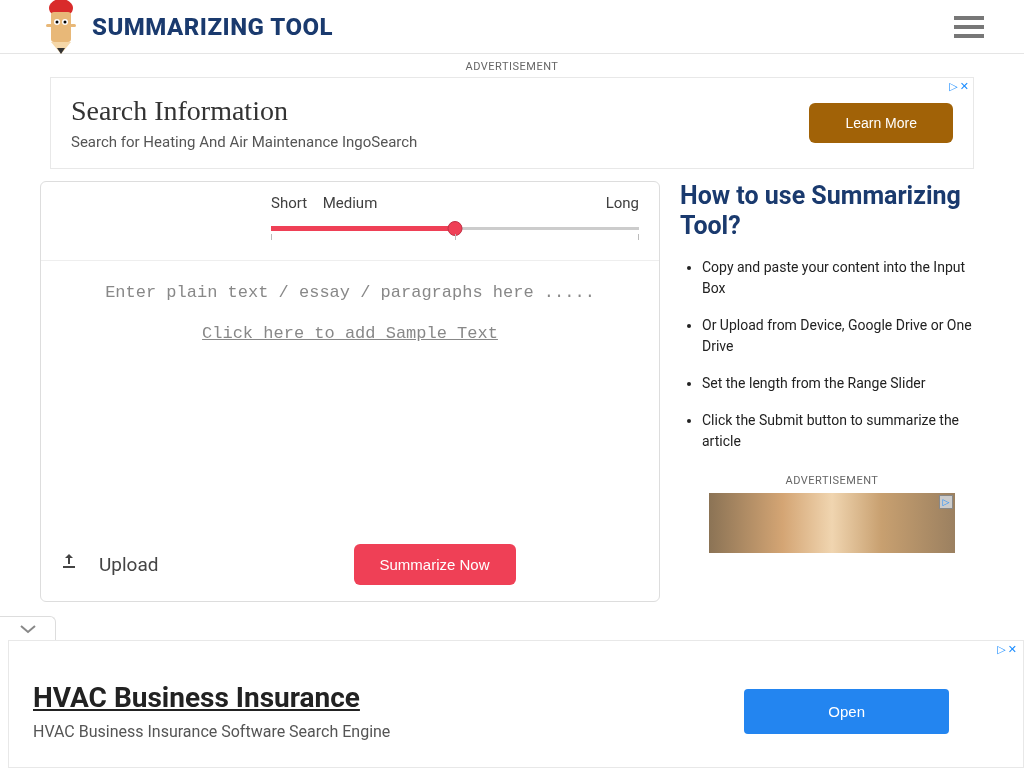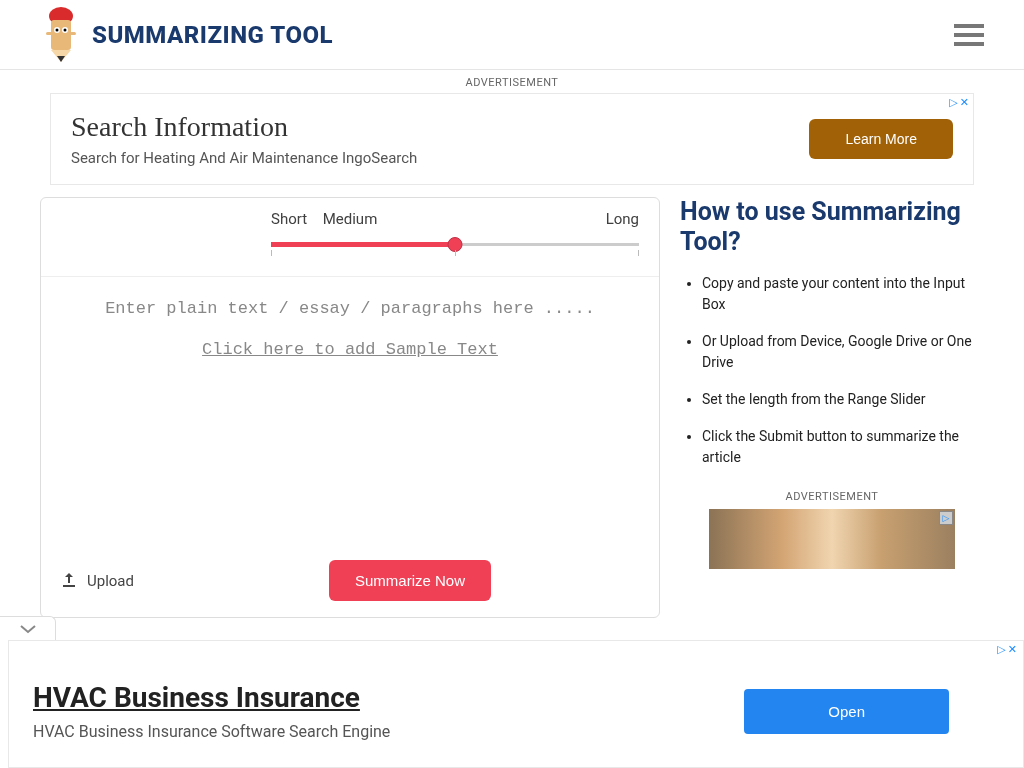--- a/index.html
+++ b/index.html
@@ -1,18 +1,18 @@
 <!DOCTYPE html>
 <html><head>
 <meta charset="utf-8">
 <style>
 * { margin: 0; padding: 0; box-sizing: border-box; }
 body { font-family: -apple-system, BlinkMacSystemFont, "Segoe UI", Roboto, sans-serif; background: #fff; width: 1024px; height: 768px; overflow: hidden; position: relative; }
 
-.header { display: flex; align-items: center; justify-content: space-between; padding: 10px 40px; border-bottom: 1px solid #e5e5e5; height: 70px; }
+.header { display: flex; align-items: center; justify-content: space-between; padding: 10px 40px; border-bottom: 1px solid #e5e5e5; height: 54px; }
 .logo-area { display: flex; align-items: center; gap: 10px; }
 .logo-icon { width: 42px; height: 58px; }
 .logo-text { font-size: 24px; font-weight: 800; color: #1a3a6e; letter-spacing: 0.5px; }
 .hamburger { display: flex; flex-direction: column; gap: 5px; cursor: pointer; }
 .hamburger span { width: 30px; height: 4px; background: #777; }
 
 .ad-label { text-align: center; font-size: 11px; color: #666; letter-spacing: 0.5px; padding: 6px 0 4px; }
 
 .top-ad { margin: 0 50px 12px; height: 92px; border: 1px solid #e8e8e8; position: relative; display: flex; align-items: center; justify-content: space-between; padding: 0 20px; }
 .top-ad .ad-title { font-size: 28px; color: #333; font-weight: 400; font-family: Georgia, serif; margin-bottom: 6px; }
@@ -36,21 +36,21 @@
 .slider-fill { position: absolute; top: 6px; left: 0; width: 50%; height: 5px; background: #ef4056; }
 .slider-thumb { position: absolute; top: 1px; left: 50%; transform: translateX(-50%); width: 15px; height: 15px; border-radius: 50%; background: #ef4056; border: 1px solid #c03045; cursor: pointer; }
 .tick { position: absolute; top: 14px; width: 1px; height: 6px; background: #bbb; }
 .tick.t1 { left: 0; } .tick.t2 { left: 50%; } .tick.t3 { right: 0; }
 
 .editor { border-top: 1px solid #eee; padding: 22px 20px; height: 270px; font-family: "Courier New", monospace; font-size: 17px; color: #888; text-align: center; }
 .placeholder-line { margin-bottom: 22px; }
 .sample-link { text-decoration: underline; cursor: pointer; }
 
 .actions { display: flex; align-items: center; padding: 14px 20px 16px; gap: 180px; }
-.upload-btn { display: flex; gap: 10px; color: #444; font-size: 15px; cursor: pointer; }
+.upload-btn { display: flex; gap: 22px; color: #444; font-size: 19px; cursor: pointer; }
 .upload-icon { width: 16px; height: 16px; }
 .summarize-btn { background: #ef4056; color: #fff; border: none; padding: 12px 26px; border-radius: 6px; font-size: 15px; cursor: pointer; margin-left: 15px; }
 
 .howto-title { font-size: 25px; font-weight: 700; color: #1a3a6e; line-height: 1.2; margin-bottom: 16px; }
 .howto-list { list-style: disc; padding-left: 22px; }
 .howto-list li { font-size: 14px; color: #222; line-height: 1.5; margin-bottom: 16px; }
 
 .side-ad-label { text-align: center; font-size: 11px; color: #666; letter-spacing: 0.5px; margin-top: 22px; margin-bottom: 6px; }
 .side-ad { width: 246px; height: 60px; margin: 0 auto; position: relative; background: linear-gradient(90deg, #8b7355 0%, #d4a574 30%, #f0d5b0 50%, #c8a070 70%, #9b8060 100%); }
 .side-ad-corner { position: absolute; top: 2px; right: 2px; width: 14px; height: 14px; background: #ccc; border: 1px solid #888; font-size: 9px; color: #1a8cff; display: flex; align-items: center; justify-content: center; }

